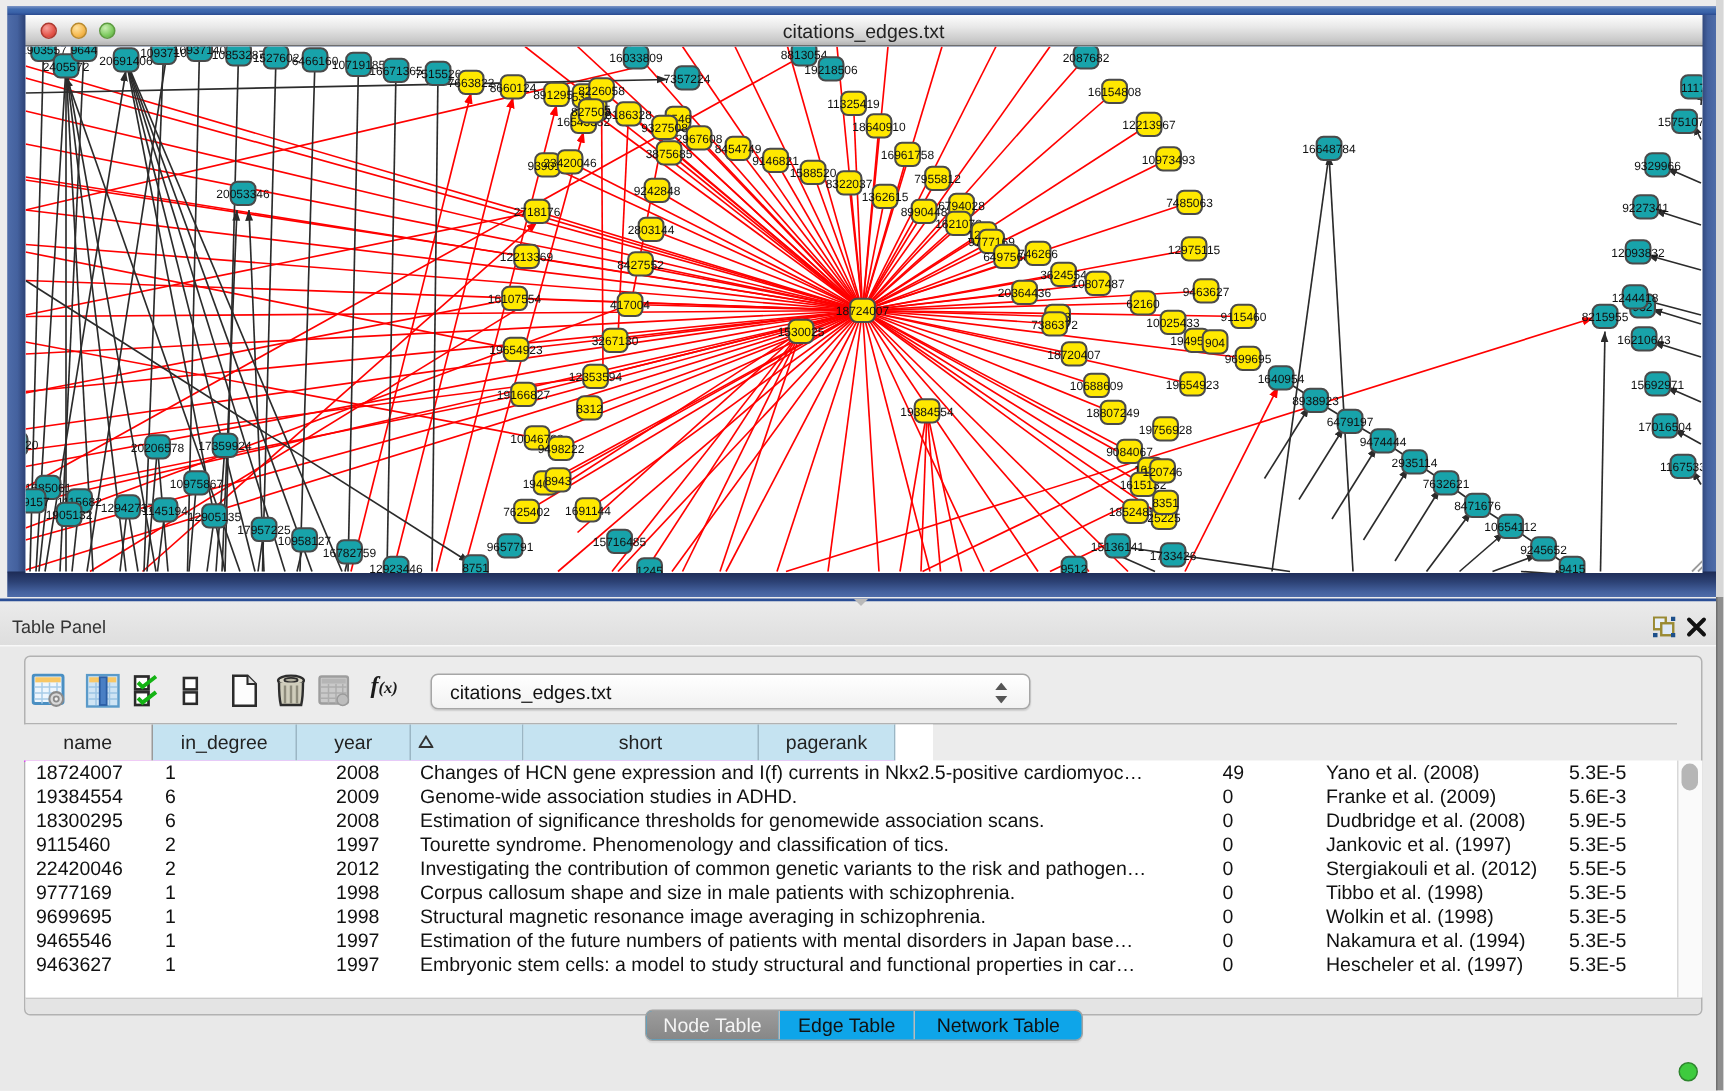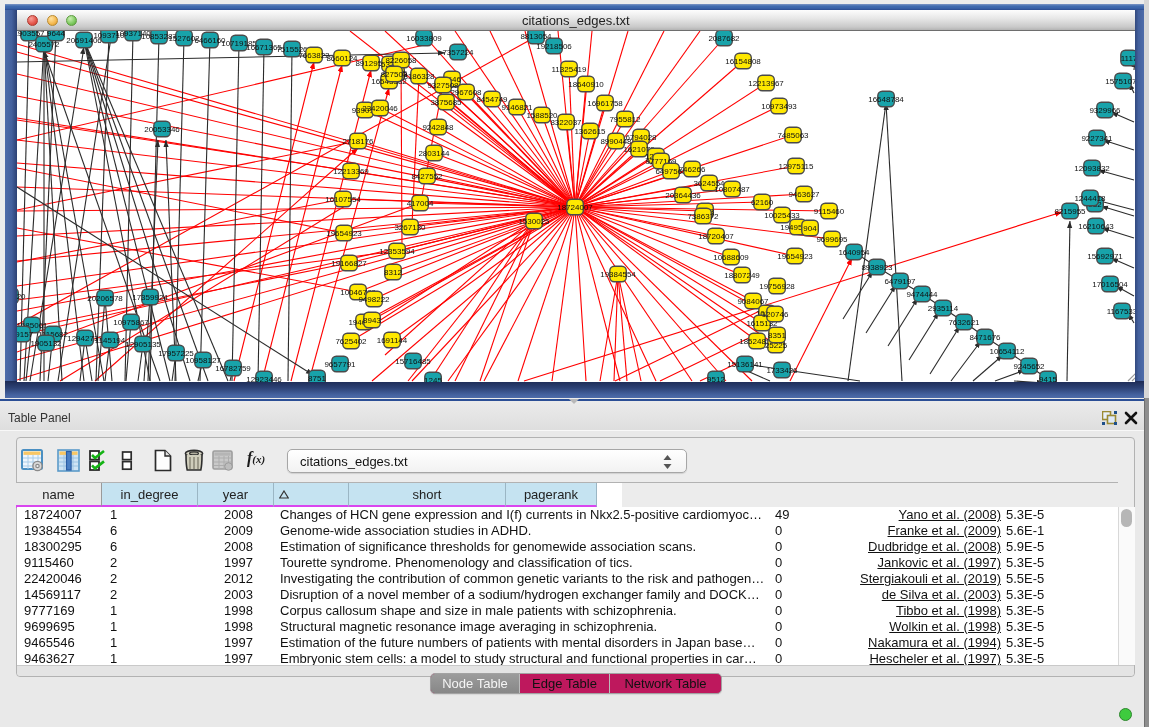--- a/index.html
+++ b/index.html
@@ -49,44 +49,44 @@
 
 
 .ticon { position:absolute; top:449px; }
 #combo { left:287px; top:449px; width:400px; height:24px; background:linear-gradient(180deg,#ffffff,#f2f2f2);
   border:1px solid #a6a6a6; border-radius:5px; box-shadow:0 1px 1px rgba(0,0,0,.12); }
 #combo span { position:absolute; left:12px; top:4px; font-size:13px; color:#111; }
 
 
 #thead { left:16px; top:482px; width:1102px; height:25px; display:flex;
   font-size:13px; color:#222; border-top:1px solid #b2b2b2; }
-#thead div { background:#c5e3f1; border-right:1px solid #9bb6c4; border-bottom:3px solid #d946ef;
+#thead div { background:#c5e3f1; border-right:1px solid #9bb6c4; border-bottom:1px solid #d946ef;
   text-align:center; line-height:24px; height:25px; }
 #thead div.hname { background:#e9e9e9; border-right:1px solid #9a9a9a; }
 #tbody { left:17px; top:507px; width:1101px; height:158px; background:#fff; overflow:hidden;
   font-size:13px; color:#111; }
 .trow { height:16px; line-height:16px; white-space:nowrap; }
 .trow span { display:inline-block; overflow:hidden; vertical-align:top; }
 .c1 { width:85px; padding-left:7px; }
 .c2 { width:96px; padding-left:8px; }
 .c3 { width:76px; padding-left:5px;text-align:center; }
 .c4 { width:495px; padding-left:6px; }
-.c5 { width:75px; padding-left:6px; }
-.c6 { width:157px; text-align:right;text-decoration:underline; }
+.c5 { width:75px; padding-left:6px;margin-left:40px; }
+.c6 { width:157px; text-align:left; }
 .c7 { padding-left:5px; }
 #vscroll { left:1118px; top:507px; width:17px; height:158px; background:#fafafa;
   border-left:1px solid #d8d8d8; }
 #vthumb { left:1121px; top:509px; width:11px; height:18px; background:#b6b6b6; border-radius:6px; }
 #hscrollstrip { left:17px; top:665px; width:1117px; height:11px; background:#e4e4e4;
   border-top:1px solid #c9c9c9; border-radius:0 0 4px 4px; }
 
 
 #tabs { left:430px; top:673px; width:292px; height:21px; border:1px solid #a2a2a2;
   border-radius:5px; overflow:hidden; display:flex; font-size:13px;
-  background:#be185d; box-shadow:0 1px 1px rgba(0,0,0,.08); }
+  background:#0ea5e9; box-shadow:0 1px 1px rgba(0,0,0,.08); }
 #tabs div { line-height:20px; text-align:center; }
 #tab1 { width:88px; background:linear-gradient(180deg,#9c9c9c,#878787); color:#f5f5f5; }
 #tab2 { width:91px; color:#111; border-left:1px solid #bbb; border-right:1px solid #bbb; }
 #tab3 { width:111px; color:#111; }
 
 
 #mem { right:34px; top:744px; position:absolute; font-size:11px; color:#222; }
 #memdot { left:1119px; top:708px; width:13px; height:13px; border-radius:50%;
   background:#3ecb3e; border:1.5px solid #2e862e; position:absolute; }
 
@@ -704,25 +704,24 @@
     <div style="width:76px;">year</div>
     <div style="width:75px; text-align:left; padding-left:5px;font-family:Liberation Mono, monospace;"><svg width="10" height="9" viewBox="0 0 10 9" style="vertical-align:-1px">
           <path d="M5 1 L9.3 8 H0.7 Z" fill="none" stroke="#333" stroke-width="1.2"></path>
         </svg> out_de…</div>
     <div style="width:157px;">short</div>
     <div style="width:91px;">pagerank</div>
     <div style="width:25px; background:#fff; border:none;"></div>
   </div>
   <div id="tbody" class="abs">
 <div class="trow"><span class="c1">18724007</span><span class="c2">1</span><span class="c3">2008</span><span class="c4">Changes of HCN gene expression and I(f) currents in Nkx2.5-positive cardiomyoc…</span><span class="c5">49</span><span class="c6">Yano et al. (2008)</span><span class="c7">5.3E-5</span></div>
-<div class="trow"><span class="c1">19384554</span><span class="c2">6</span><span class="c3">2009</span><span class="c4">Genome-wide association studies in ADHD.</span><span class="c5">0</span><span class="c6">Franke et al. (2009)</span><span class="c7">5.6E-1</span></div>
+<div class="trow"><span class="c1">19384554</span><span class="c2">6</span><span class="c3">2009</span><span class="c4">Genome-wide association studies in ADHD.</span><span class="c5">0</span><span class="c6">Franke et al. (2009)</span><span class="c7">5.6E-3</span></div>
 <div class="trow"><span class="c1">18300295</span><span class="c2">6</span><span class="c3">2008</span><span class="c4">Estimation of significance thresholds for genomewide association scans.</span><span class="c5">0</span><span class="c6">Dudbridge et al. (2008)</span><span class="c7">5.9E-5</span></div>
 <div class="trow"><span class="c1">9115460</span><span class="c2">2</span><span class="c3">1997</span><span class="c4">Tourette syndrome. Phenomenology and classification of tics.</span><span class="c5">0</span><span class="c6">Jankovic et al. (1997)</span><span class="c7">5.3E-5</span></div>
-<div class="trow"><span class="c1">22420046</span><span class="c2">2</span><span class="c3">2012</span><span class="c4">Investigating the contribution of common genetic variants to the risk and pathogen…</span><span class="c5">0</span><span class="c6">Stergiakouli et al. (2019)</span><span class="c7">5.5E-5</span></div>
-<div class="trow"><span class="c1">14569117</span><span class="c2">2</span><span class="c3">2003</span><span class="c4">Disruption of a novel member of a sodium/hydrogen exchanger family and DOCK…</span><span class="c5">0</span><span class="c6">de Silva et al. (2003)</span><span class="c7">5.3E-5</span></div>
+<div class="trow"><span class="c1">22420046</span><span class="c2">2</span><span class="c3">2012</span><span class="c4">Investigating the contribution of common genetic variants to the risk and pathogen…</span><span class="c5">0</span><span class="c6">Stergiakouli et al. (2012)</span><span class="c7">5.5E-5</span></div>
 <div class="trow"><span class="c1">9777169</span><span class="c2">1</span><span class="c3">1998</span><span class="c4">Corpus callosum shape and size in male patients with schizophrenia.</span><span class="c5">0</span><span class="c6">Tibbo et al. (1998)</span><span class="c7">5.3E-5</span></div>
 <div class="trow"><span class="c1">9699695</span><span class="c2">1</span><span class="c3">1998</span><span class="c4">Structural magnetic resonance image averaging in schizophrenia.</span><span class="c5">0</span><span class="c6">Wolkin et al. (1998)</span><span class="c7">5.3E-5</span></div>
 <div class="trow"><span class="c1">9465546</span><span class="c2">1</span><span class="c3">1997</span><span class="c4">Estimation of the future numbers of patients with mental disorders in Japan base…</span><span class="c5">0</span><span class="c6">Nakamura et al. (1994)</span><span class="c7">5.3E-5</span></div>
 <div class="trow"><span class="c1">9463627</span><span class="c2">1</span><span class="c3">1997</span><span class="c4">Embryonic stem cells: a model to study structural and functional properties in car…</span><span class="c5">0</span><span class="c6">Hescheler et al. (1997)</span><span class="c7">5.3E-5</span></div>
   </div>
   <div id="vscroll" class="abs"></div>
   <div id="vthumb" class="abs"></div>
   <div id="hscrollstrip" class="abs"></div>
 
   <div id="tabs" class="abs">

